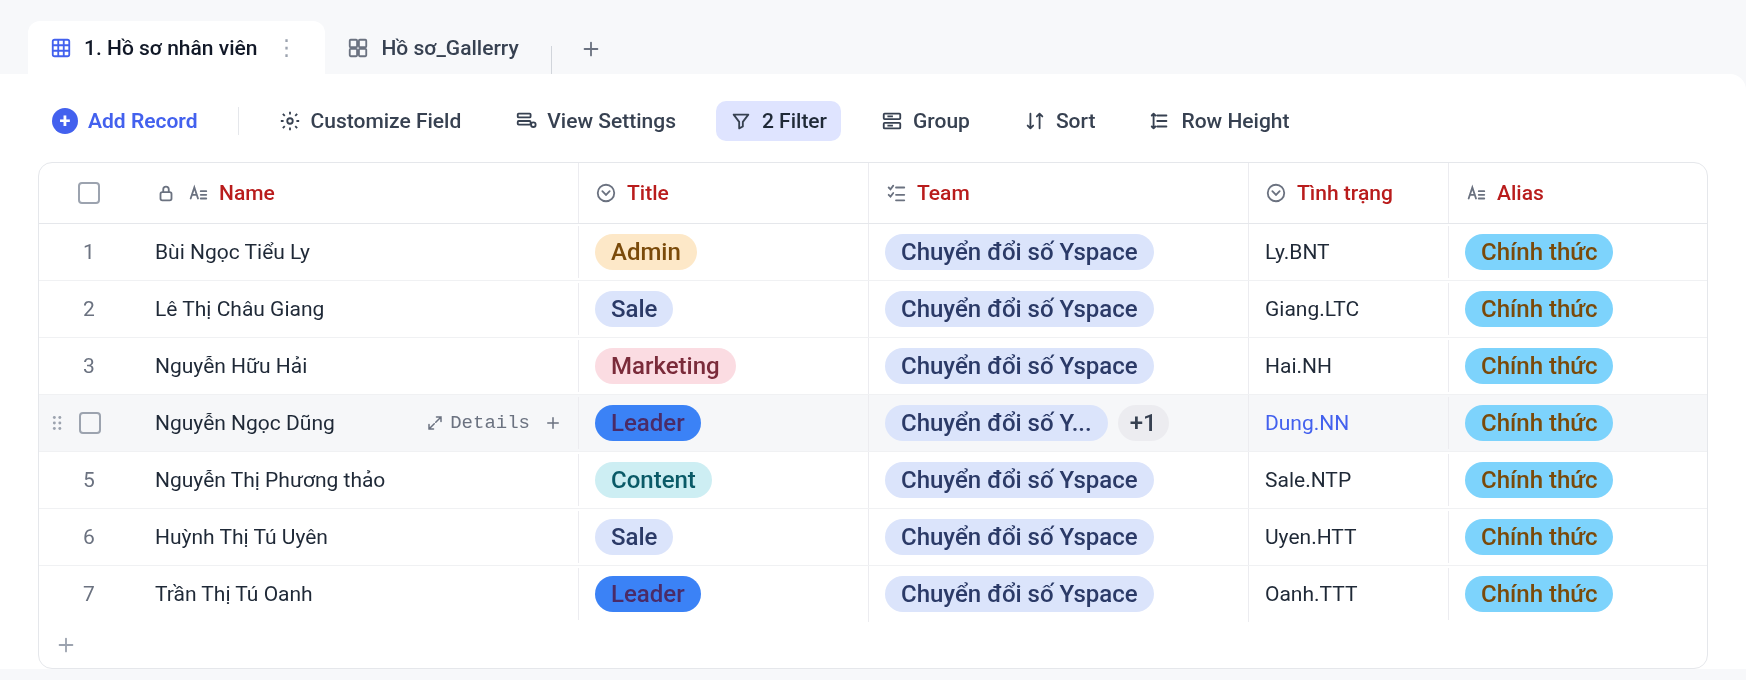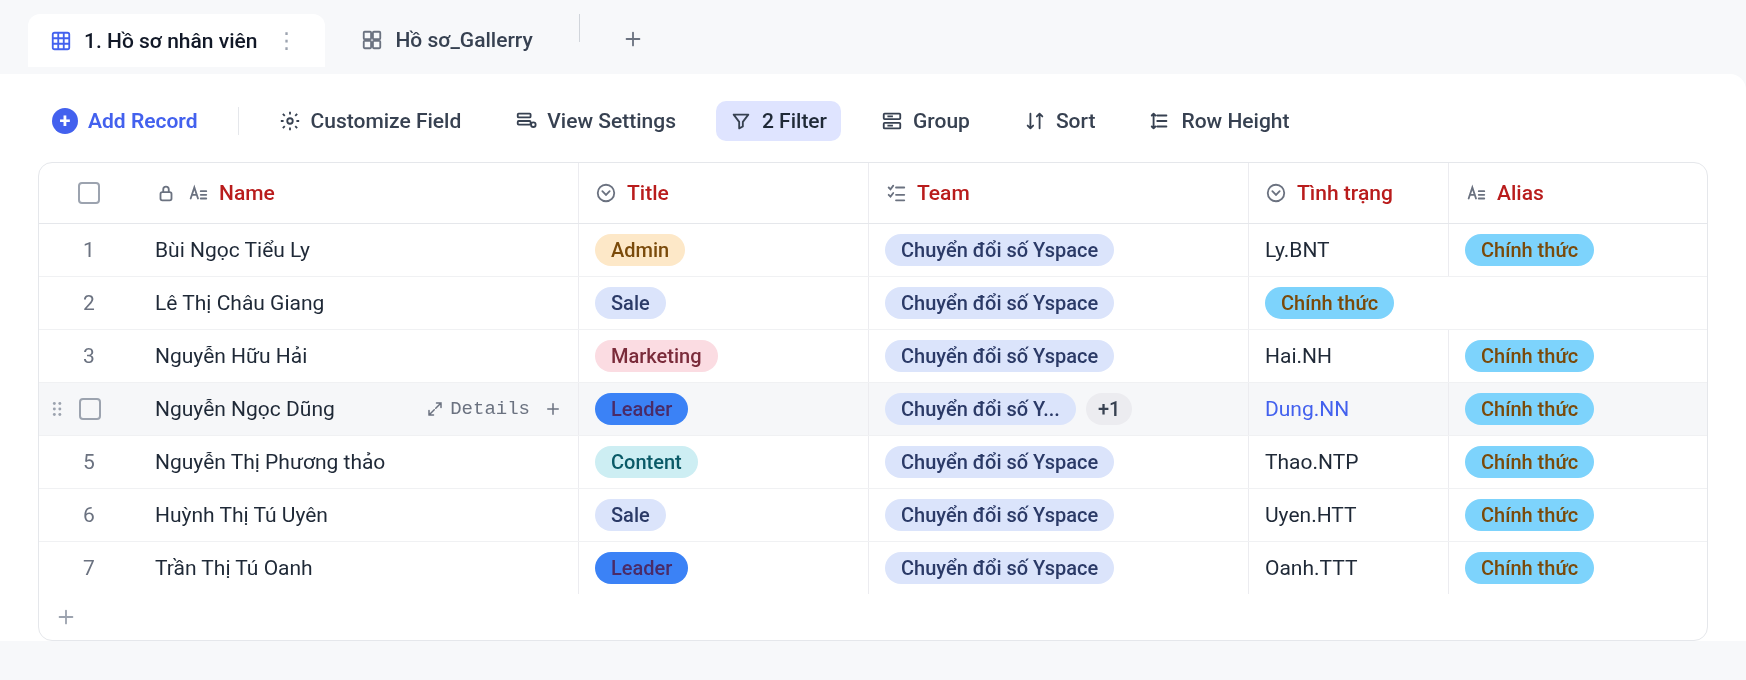--- a/index.html
+++ b/index.html
@@ -6,23 +6,23 @@
 body {
   font-family: -apple-system, BlinkMacSystemFont, "Segoe UI", Roboto, sans-serif;
   background: #f7f8fa;
   width: 1746px;
   height: 680px;
   font-size: 20px;
   color: #1f2937;
 }
 .tabs-bar {
   display: flex;
-  align-items: flex-start;
+  align-items: flex-end;
   padding: 14px 28px 0 28px;
-  gap: 14px;
+  gap: 0;
   height: 74px;
 }
 .tab {
   display: flex;
   align-items: center;
   gap: 12px;
   padding: 14px 22px;
   border-radius: 12px 12px 0 0;
   cursor: pointer;
   color: #374151;
@@ -144,21 +144,21 @@
   display: flex;
   align-items: center;
   gap: 10px;
 }
 .ficon { width: 22px; height: 22px; flex-shrink: 0; }
 .tag {
   display: inline-flex;
   align-items: center;
   padding: 4px 16px;
   border-radius: 999px;
-  font-size: 20px;
+  font-size: 24px;
   font-weight: 500;
 }
 .tag-orange { background: #fde8c8; color: #7a4a0a; }
 .tag-blue { background: #dbe4fb; color: #2b3a67; }
 .tag-pink { background: #fbdce2; color: #7a2b3a; }
 .tag-purple { background: #3b82f6; color: #4a2b67; }
 .tag-cyan { background: #cdeef3; color: #0a5a67; }
 .tag-team { background: #dbe4fb; color: #2b3a67; }
 .tag-status { background: #7dd3fc; color: #7a4a0a; }
 .tag-count { background: #ececf0; color: #374151; padding: 4px 12px; }
@@ -333,20 +333,23 @@
           <div class="cell name-cell">
             <span class="name-text">Lê Thị Châu Giang</span>
           </div>
           <div class="cell">
             <span class="tag tag-blue">Sale</span>
           </div>
           <div class="cell">
             <span class="tag tag-team">Chuyển đổi số Yspace</span>
           </div>
           <div class="cell">
+            <span>Giang.LTC</span>
+          </div>
+          <div class="cell">
             <span class="tag tag-status">Chính thức</span>
           </div>
         </div>
         <div class="row">
           <div class="cell idx">3</div>
           <div class="cell name-cell">
             <span class="name-text">Nguyễn Hữu Hải</span>
           </div>
           <div class="cell">
             <span class="tag tag-pink">Marketing</span>
@@ -405,21 +408,21 @@
           <div class="cell name-cell">
             <span class="name-text">Nguyễn Thị Phương thảo</span>
           </div>
           <div class="cell">
             <span class="tag tag-cyan">Content</span>
           </div>
           <div class="cell">
             <span class="tag tag-team">Chuyển đổi số Yspace</span>
           </div>
           <div class="cell">
-            <span>Thao.NTP</span>
+            <span>Sale.NTP</span>
           </div>
           <div class="cell">
             <span class="tag tag-status">Chính thức</span>
           </div>
         </div>
         <div class="row">
           <div class="cell idx">6</div>
           <div class="cell name-cell">
             <span class="name-text">Huỳnh Thị Tú Uyên</span>
           </div>

